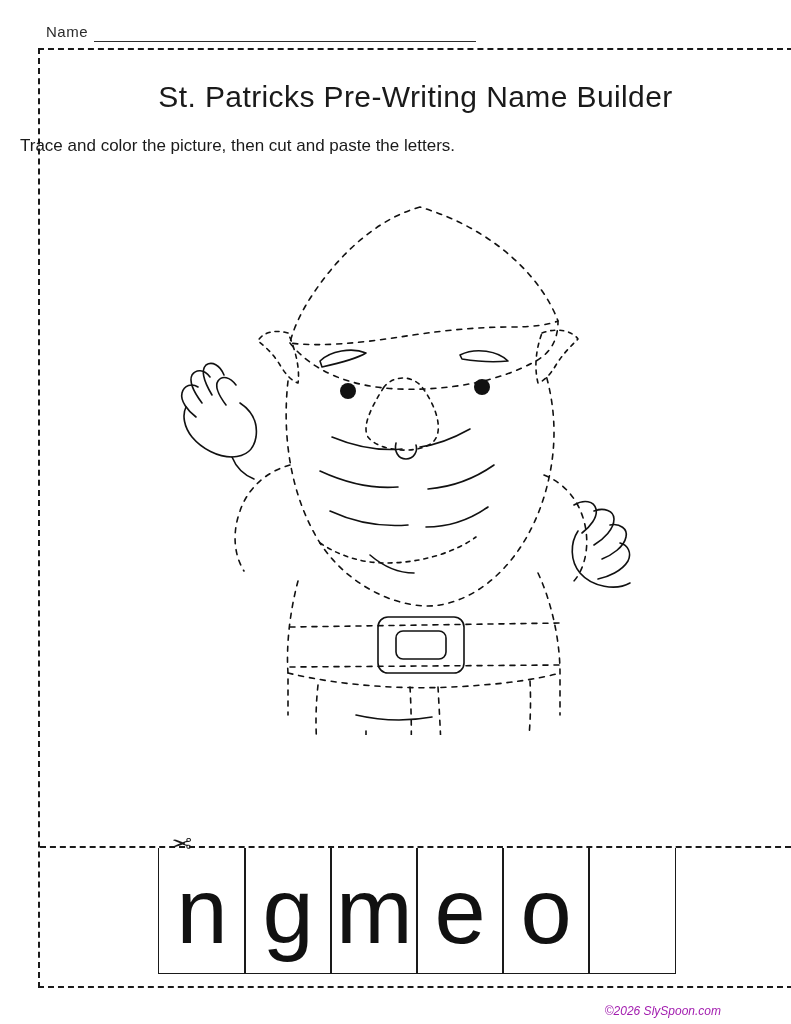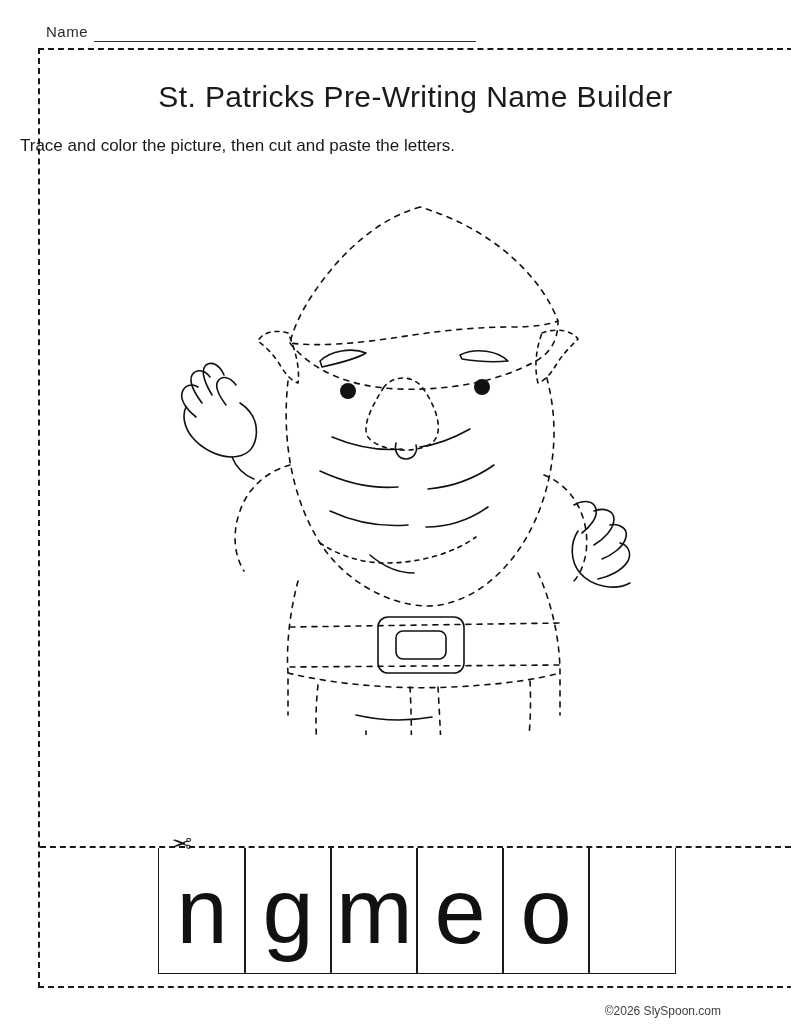--- a/index.html
+++ b/index.html
@@ -156,21 +156,22 @@
     color: #111;
   }
 
   
   .footer {
     position: absolute;
     right: 24px;
     bottom: 6px;
     font-family: "Liberation Sans", sans-serif;
     font-size: 12px;
-    color: #404040;
+    color: #a21caf;
+    font-style: italic;
   }
 </style>
 </head>
 <body>
 
 <div class="page">
 
   <div class="name-row">
     <span class="name-label">Name</span>
     <span class="name-line"></span>

